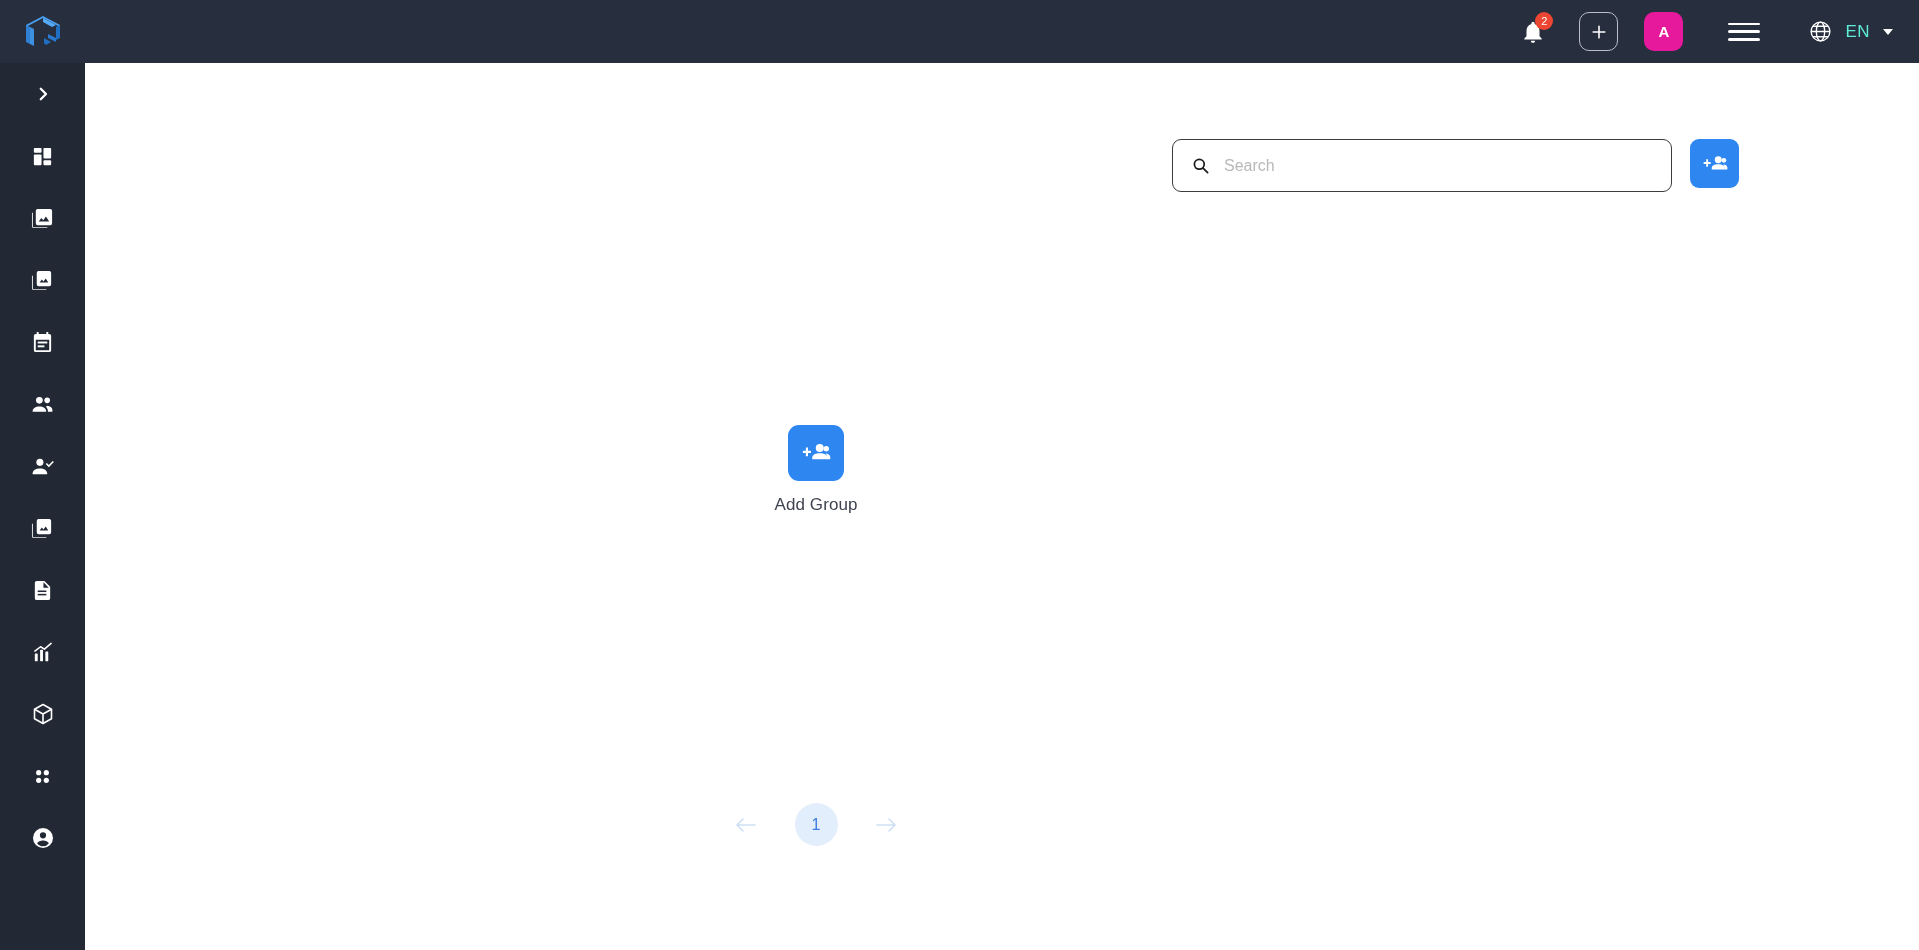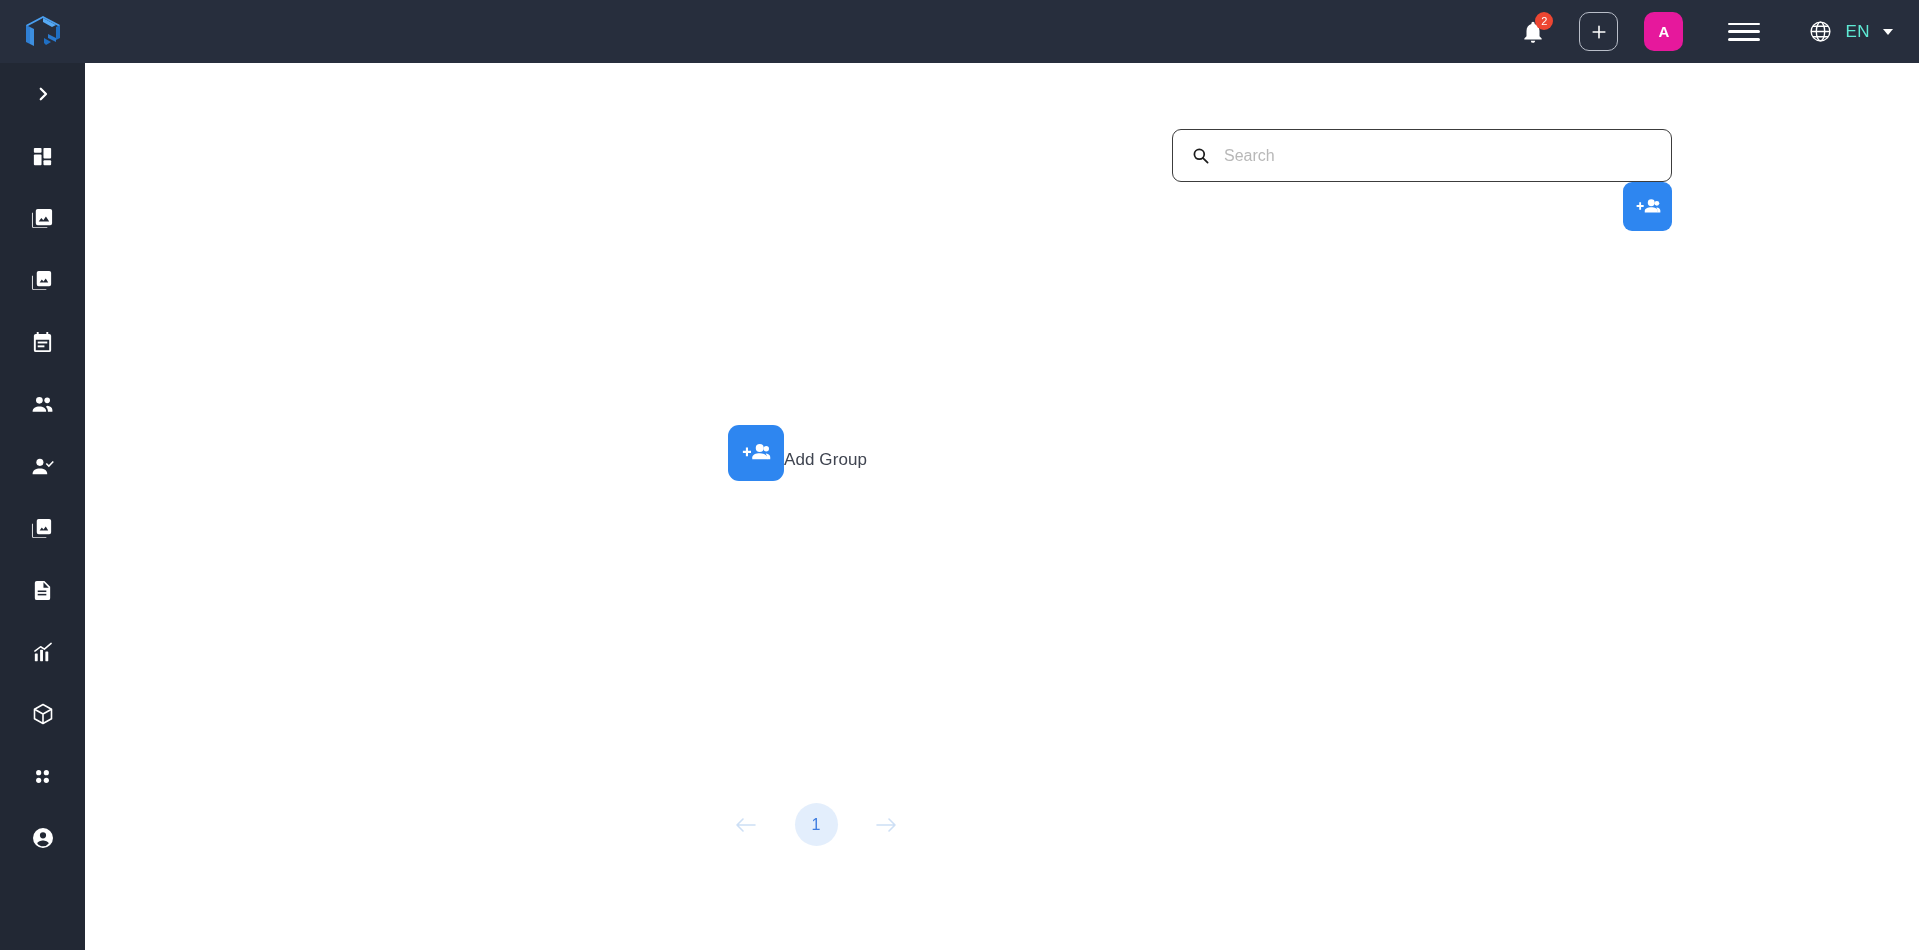--- a/index.html
+++ b/index.html
@@ -147,25 +147,24 @@
   .main {
     position: absolute;
     top: 63px; left: 85px;
     width: 1834px;
     height: 887px;
     background: #ffffff;
   }
 
   .search-row {
     position: absolute;
-    top: 66px;
+    top: 76px;
     left: 1087px;
     display: flex;
-    align-items: flex-end;
-    flex-direction: column;
+    align-items: flex-start;
   }
   .search-box {
     width: 500px;
     height: 53px;
     border: 1px solid #3c3c3c;
     border-radius: 9px;
     display: flex;
     align-items: center;
     padding: 0 18px;
     background: #ffffff;
@@ -193,21 +192,21 @@
     cursor: pointer;
     border: none;
   }
 
   .add-group-tile {
     position: absolute;
     top: 362px;
     left: 643px;
     width: 176px;
     display: flex;
-    flex-direction: row;
+    flex-direction: column;
     align-items: center;
     cursor: pointer;
   }
   .add-group-icon {
     width: 56px; height: 56px;
     border-radius: 11px;
     background: #2e86f0;
     display: flex;
     align-items: center;
     justify-content: center;

